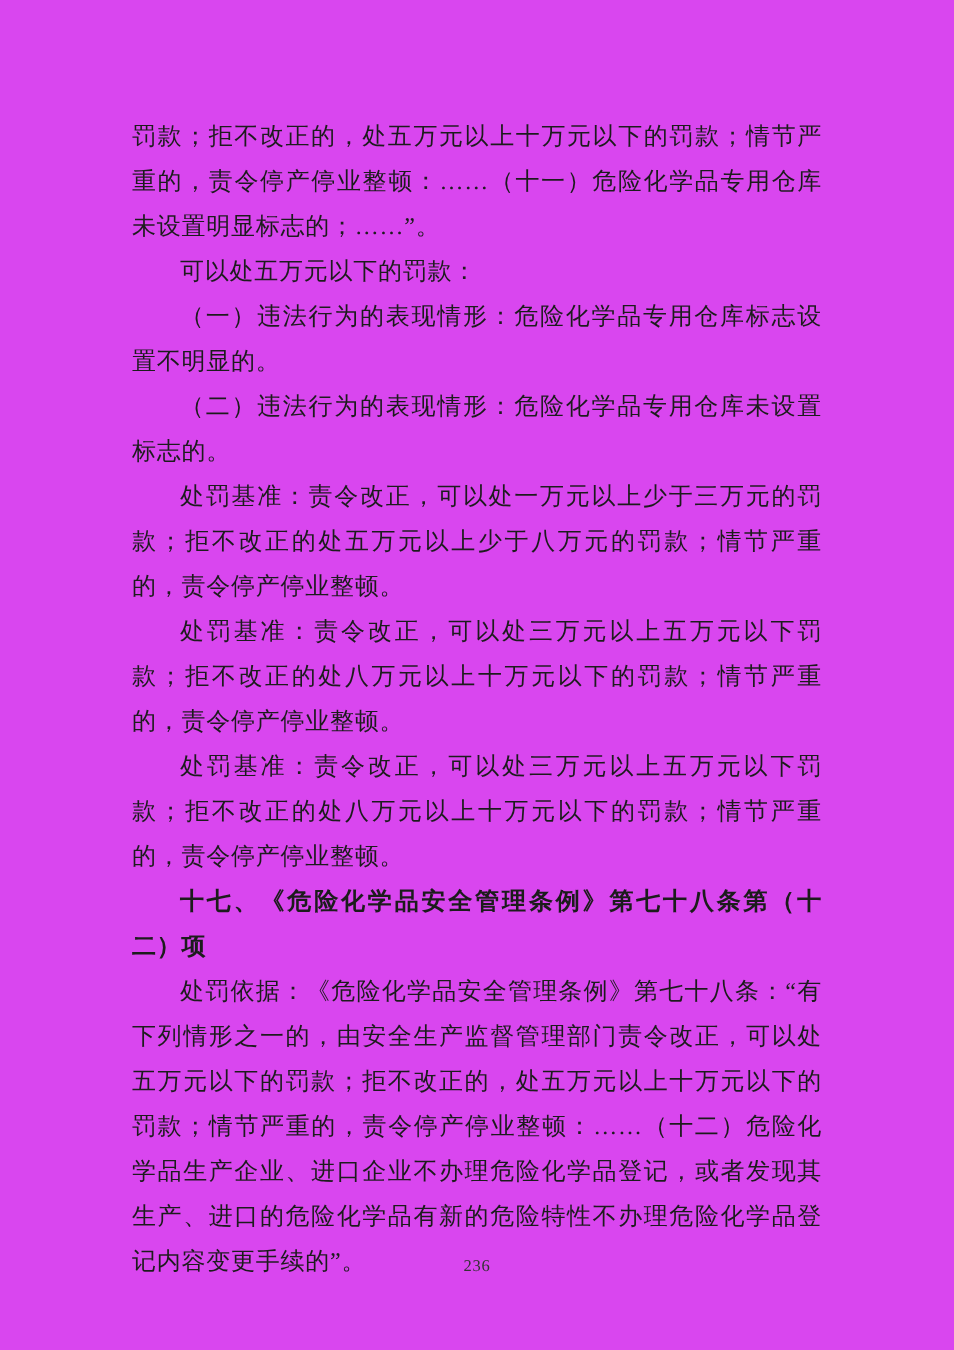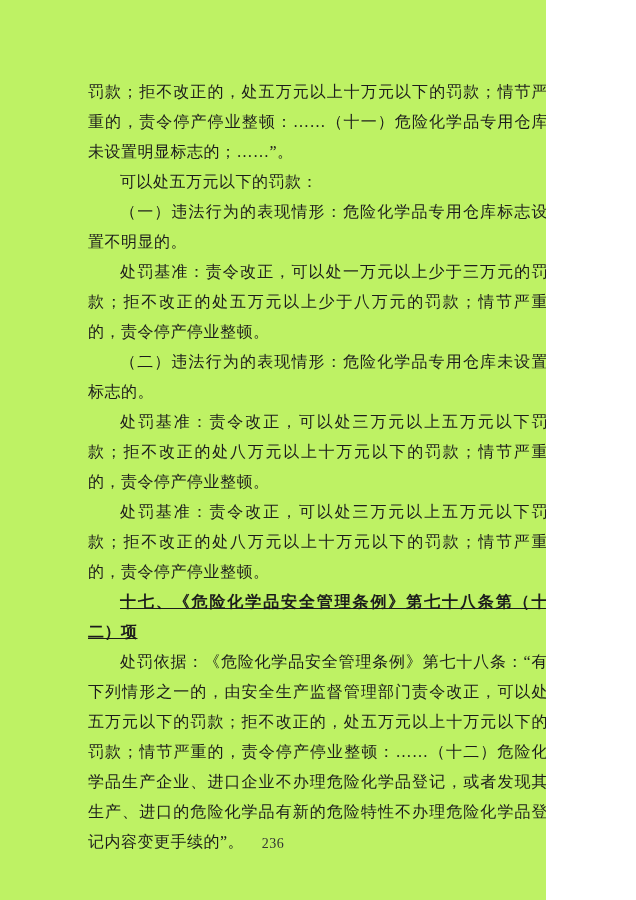--- a/index.html
+++ b/index.html
@@ -2,23 +2,23 @@
 <html><head>
 <meta charset="utf-8">
 <style>
   html, body {
     margin: 0;
     padding: 0;
     background: #ffffff;
   }
   .page {
     position: relative;
-    width: 546px;
+    width: 636px;
     height: 900px;
-    background: #bef264;
+    background: #d946ef;
     overflow: hidden;
     font-family: "Liberation Serif", "DejaVu Serif", serif;
   }
   .content {
     position: absolute;
     top: 77px;
     left: 88px;
     width: 460px;
     color: #1c1c1c;
     font-size: 16px;
@@ -29,45 +29,44 @@
   .content p {
     margin: 0;
     text-indent: 2em;
     word-break: break-all;
   }
   .content p.no-indent {
     text-indent: 0;
   }
   .content p.heading {
     font-weight: bold;
-    text-decoration: underline;
   }
   .footer {
     position: absolute;
     bottom: 48px;
     left: 0;
     width: 100%;
     text-align: center;
   }
   .page-number {
-    font-size: 14px;
+    font-size: 11px;
     color: #333333;
     letter-spacing: 0.5px;
   }
 </style>
 </head>
 <body>
 
 <div class="page">
   <div class="content">
     <p class="no-indent">罚款；拒不改正的，处五万元以上十万元以下的罚款；情节严重的，责令停产停业整顿：……（十一）危险化学品专用仓库未设置明显标志的；……”。</p>
     <p>可以处五万元以下的罚款：</p>
     <p>（一）违法行为的表现情形：危险化学品专用仓库标志设置不明显的。</p>
+    <p>（二）违法行为的表现情形：危险化学品专用仓库未设置标志的。</p>
     <p>处罚基准：责令改正，可以处一万元以上少于三万元的罚款；拒不改正的处五万元以上少于八万元的罚款；情节严重的，责令停产停业整顿。</p>
-    <p>（二）违法行为的表现情形：危险化学品专用仓库未设置标志的。</p>
     <p>处罚基准：责令改正，可以处三万元以上五万元以下罚款；拒不改正的处八万元以上十万元以下的罚款；情节严重的，责令停产停业整顿。</p>
     <p>处罚基准：责令改正，可以处三万元以上五万元以下罚款；拒不改正的处八万元以上十万元以下的罚款；情节严重的，责令停产停业整顿。</p>
     <p class="heading">十七、《危险化学品安全管理条例》第七十八条第（十二）项</p>
     <p>处罚依据：《危险化学品安全管理条例》第七十八条：“有下列情形之一的，由安全生产监督管理部门责令改正，可以处五万元以下的罚款；拒不改正的，处五万元以上十万元以下的罚款；情节严重的，责令停产停业整顿：……（十二）危险化学品生产企业、进口企业不办理危险化学品登记，或者发现其生产、进口的危险化学品有新的危险特性不办理危险化学品登记内容变更手续的”。</p>
   </div>
   <div class="footer">
     <span class="page-number">236</span>
   </div>
 </div>
 

